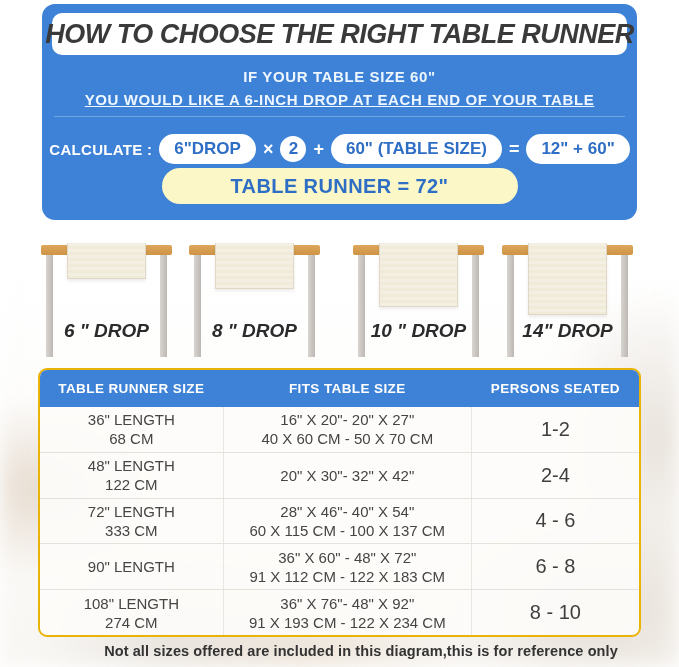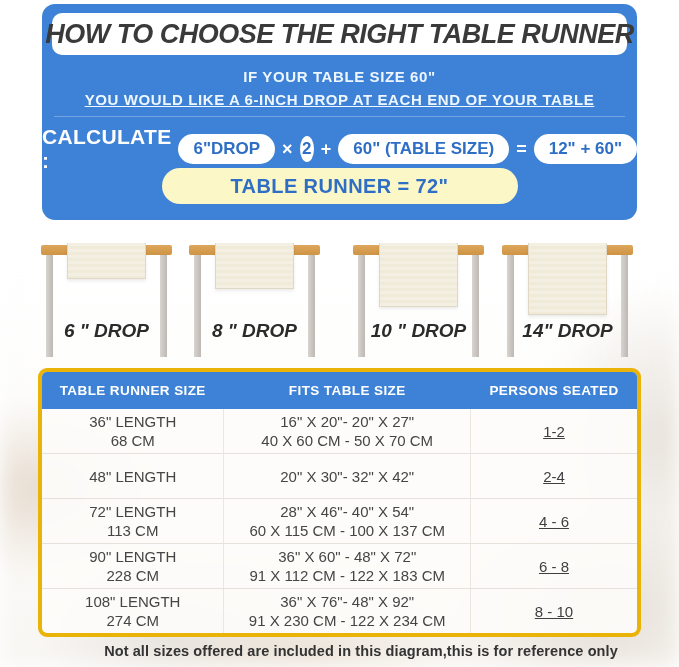--- a/index.html
+++ b/index.html
@@ -44,21 +44,21 @@
     color: #eef6ff; font-weight: bold; font-size: 15px; letter-spacing: .6px; }
   .sub1 { top: 64px; }
   .sub2 { top: 87px; text-decoration: underline; }
   .blue-divider { position: absolute; left: 12px; right: 12px; top: 112px;
     border-top: 1px solid rgba(255,255,255,.28); }
 
   .calc-row {
     position: absolute; left: 0; right: 0; top: 129px; height: 32px;
     display: flex; align-items: center; justify-content: center; gap: 7px;
   }
-  .calc-label { color: #ffffff; font-weight: bold; font-size: 21px; letter-spacing: .3px; }
+  .calc-label { color: #ffffff; font-weight: bold; font-size: 15px; letter-spacing: .3px; }
   .pill {
     background: #ffffff; color: #2e6ec5; font-weight: bold; font-size: 17px;
     border-radius: 16px; padding: 4px 15px; white-space: nowrap; line-height: 1.25;
   }
   .op { color: #ffffff; font-weight: bold; font-size: 18px; }
   .circle-num {
     width: 26px; height: 26px; border-radius: 50%; background: #ffffff;
     color: #2e6ec5; font-weight: bold; font-size: 17px;
     display: flex; align-items: center; justify-content: center;
   }
@@ -95,21 +95,21 @@
   .runner.d14 { height: 72px; }
   .drop-label {
     position: absolute; left: -6px; right: -6px; top: 77px; text-align: center;
     font-size: 19px; font-weight: bold; font-style: italic; color: #2b2b2b;
     white-space: nowrap;
   }
 
   
   .size-table {
     position: absolute; left: 38px; top: 368px; width: 603px; height: 269px;
-    border: 4px solid #eab308; border-radius: 9px;
+    border: 2px solid #eab308; border-radius: 9px;
     background: rgba(253,252,250,.92);
     display: flex; flex-direction: column; overflow: hidden;
   }
   .t-header {
     height: 37px; flex: none; background: #3d82d6;
     display: grid; grid-template-columns: 30.5% 41.6% 27.9%;
     align-items: center;
   }
   .t-header .th {
     color: #ffffff; font-weight: bold; font-size: 13.5px; letter-spacing: .4px;
@@ -117,21 +117,21 @@
   }
   .t-body { flex: 1; display: flex; flex-direction: column; }
   .t-row {
     flex: 1; display: grid; grid-template-columns: 30.5% 41.6% 27.9%;
     align-items: center; border-bottom: 1px solid #e6e2db;
   }
   .t-row:last-child { border-bottom: none; }
   .t-cell { text-align: center; color: #454545; font-size: 15px; line-height: 19px; }
   .t-cell.col2 { border-left: 1px solid #eae6e0; border-right: 1px solid #eae6e0;
     align-self: stretch; display: flex; flex-direction: column; justify-content: center; }
-  .persons { font-size: 15px; color: #3f3f3f; text-decoration: underline; }
+  .persons { font-size: 20px; color: #3f3f3f; }
 
   .footnote {
     position: absolute; left: 0; right: 0; top: 643px; text-align: center;
     font-size: 14.5px; font-weight: bold; color: #333333; letter-spacing: .1px; padding-left: 43px;
   }
 </style>
 </head>
 <body>
 
 <div class="stage">
@@ -209,59 +209,59 @@
         <div class="t-cell col2">
           <div>16" X 20"- 20" X 27"</div>
           <div>40 X 60 CM - 50 X 70 CM</div>
         </div>
         <div class="t-cell persons">1-2</div>
       </div>
 
       <div class="t-row">
         <div class="t-cell">
           <div>48" LENGTH</div>
+          <div>122 CM</div>
         </div>
         <div class="t-cell col2">
           <div>20" X 30"- 32" X 42"</div>
         </div>
         <div class="t-cell persons">2-4</div>
       </div>
 
       <div class="t-row">
         <div class="t-cell">
           <div>72" LENGTH</div>
-          <div>113 CM</div>
+          <div>333 CM</div>
         </div>
         <div class="t-cell col2">
           <div>28" X 46"- 40" X 54"</div>
           <div>60 X 115 CM - 100 X 137 CM</div>
         </div>
         <div class="t-cell persons">4 - 6</div>
       </div>
 
       <div class="t-row">
         <div class="t-cell">
           <div>90" LENGTH</div>
-          <div>228 CM</div>
         </div>
         <div class="t-cell col2">
           <div>36" X 60" - 48" X 72"</div>
           <div>91 X 112 CM - 122 X 183 CM</div>
         </div>
         <div class="t-cell persons">6 - 8</div>
       </div>
 
       <div class="t-row">
         <div class="t-cell">
           <div>108" LENGTH</div>
           <div>274 CM</div>
         </div>
         <div class="t-cell col2">
           <div>36" X 76"- 48" X 92"</div>
-          <div>91 X 230 CM - 122 X 234 CM</div>
+          <div>91 X 193 CM - 122 X 234 CM</div>
         </div>
         <div class="t-cell persons">8 - 10</div>
       </div>
 
     </div>
   </div>
 
   <div class="footnote">Not all sizes offered are included in this diagram,this is for reference only</div>
 
 </div>

